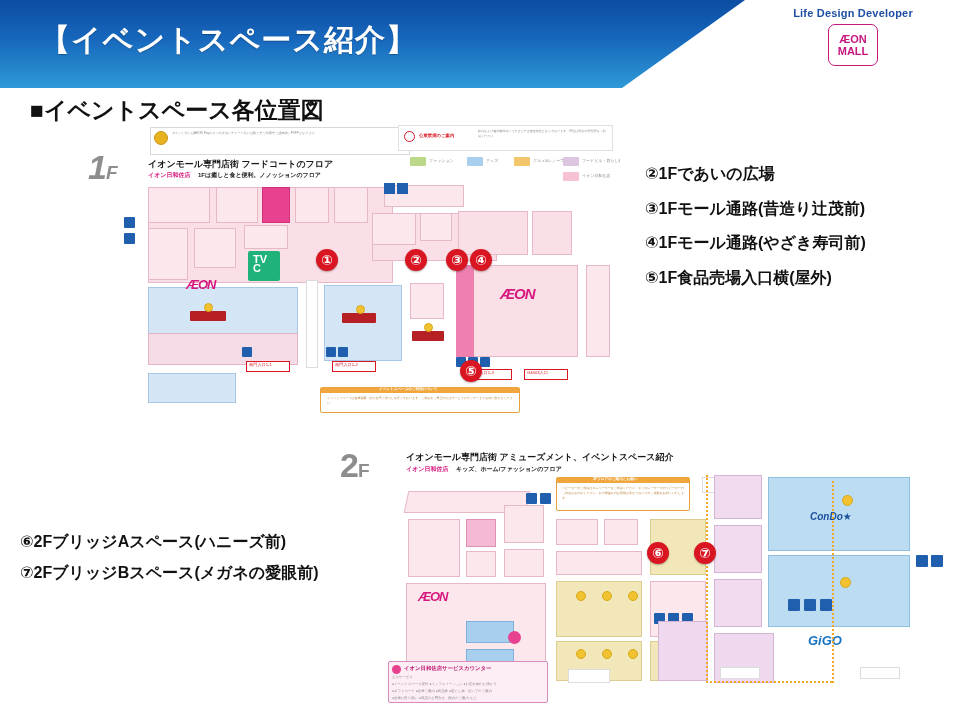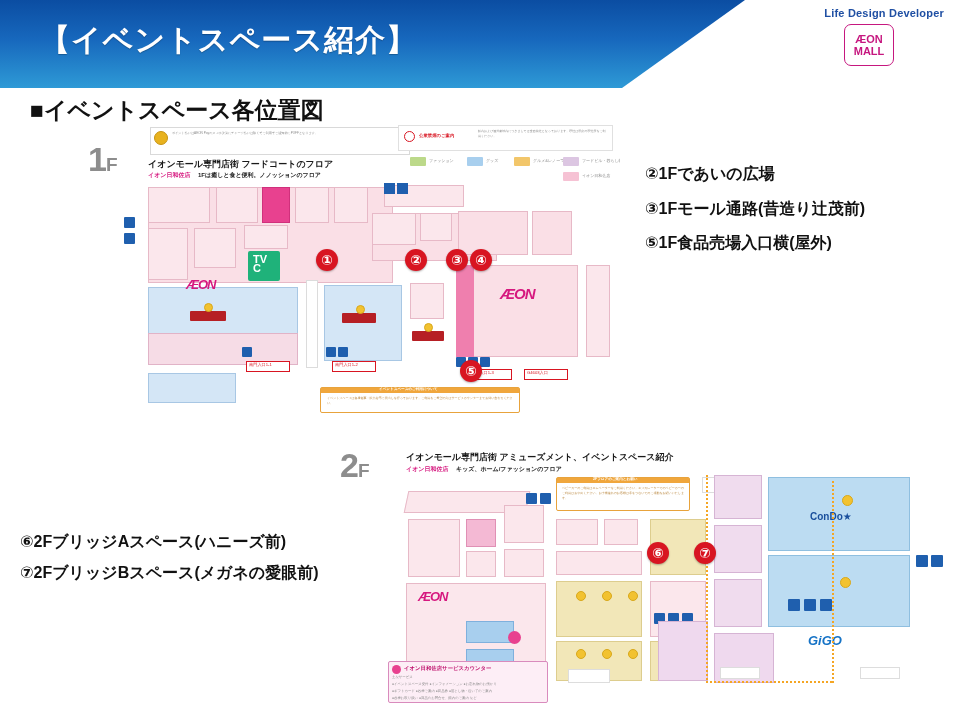--- a/index.html
+++ b/index.html
@@ -21,22 +21,22 @@
     -webkit-clip-path:polygon(0 0,100% 0,100% 0,74.5% 0,62.2% 100%,0 100%);
     clip-path:polygon(0 0,74.5% 0,62.2% 100%,0 100%);
   }
   .header-title{
     position:absolute;left:40px;top:20px;
     font-size:30px;font-weight:bold;color:#ffffff;
     letter-spacing:1px;white-space:nowrap;
     text-shadow:0 1px 1px rgba(0,0,0,.25);
   }
   .brand{
-    position:absolute;right:16px;top:6px;width:150px;
-    text-align:right;
+    position:absolute;right:32px;top:6px;width:150px;
+    text-align:center;
   }
   .brand-tag{
     font-size:11px;font-weight:bold;color:#1f4fa3;
     letter-spacing:.2px;white-space:nowrap;line-height:14px;
   }
   .brand-logo{
     margin:4px auto 0;width:48px;height:40px;
     border:1.5px solid #c6177f;border-radius:7px;
     display:flex;flex-direction:column;align-items:center;justify-content:center;
     line-height:12px;
@@ -54,21 +54,21 @@
     position:absolute;background:#ffffff;overflow:hidden;
   }
   .map-1f{left:120px;top:125px;width:500px;height:290px;}
   .map-2f{left:380px;top:445px;width:580px;height:265px;}
   .floor-badge{
     position:absolute;font-weight:bold;color:#8d8d8d;line-height:1;
     font-family:"Liberation Sans",sans-serif;
   }
   .floor-badge .num{font-size:34px;letter-spacing:-1px;}
   .floor-badge .f{font-size:19px;}
-  .fb-1f{left:88px;top:142px;}
+  .fb-1f{left:88px;top:150px;font-style:italic;}
   .fb-2f{left:340px;top:448px;}
 
   
   .mp{position:absolute;box-sizing:border-box;}
   .txt{position:absolute;color:#3a3a3a;line-height:1.05;white-space:nowrap;}
   .blur{color:#8a8a8a;}
   .hdr-line{
     position:absolute;font-weight:bold;color:#1a1a1a;white-space:nowrap;
   }
   .hdr-sub{position:absolute;font-weight:bold;white-space:nowrap;}
@@ -293,21 +293,21 @@
   <div class="icon-yellow" style="left:222px;top:146px;width:8px;height:8px;"></div>
   <div class="icon-yellow" style="left:248px;top:146px;width:8px;height:8px;"></div>
   <div class="icon-yellow" style="left:196px;top:204px;width:8px;height:8px;"></div>
   <div class="icon-yellow" style="left:222px;top:204px;width:8px;height:8px;"></div>
   <div class="icon-yellow" style="left:248px;top:204px;width:8px;height:8px;"></div>
   <div class="icon-blue" style="left:274px;top:168px;width:11px;height:11px;"></div>
   <div class="icon-blue" style="left:288px;top:168px;width:11px;height:11px;"></div>
   <div class="icon-blue" style="left:302px;top:168px;width:11px;height:11px;"></div>
 
   <div class="mp" style="left:388px;top:32px;width:142px;height:74px;background:#bcdcf2;border:.6px solid #8fbfe0;"></div>
-  <div class="condo" style="left:430px;top:66px;font-size:10px;">ConDo★</div>
+  <div class="condo" style="left:430px;top:66px;font-size:10px;font-style:italic;">ConDo★</div>
   <div class="icon-yellow" style="left:462px;top:50px;width:9px;height:9px;"></div>
   <div class="mp" style="left:388px;top:110px;width:142px;height:72px;background:#bcdcf2;border:.6px solid #8fbfe0;"></div>
   <div class="icon-yellow" style="left:460px;top:132px;width:9px;height:9px;"></div>
   <div class="mp" style="left:334px;top:30px;width:48px;height:44px;background:#f0dcee;border:.6px solid #d6b4d4;"></div>
   <div class="mp" style="left:334px;top:80px;width:48px;height:48px;background:#f0dcee;border:.6px solid #d6b4d4;"></div>
   <div class="mp" style="left:334px;top:134px;width:48px;height:48px;background:#f0dcee;border:.6px solid #d6b4d4;"></div>
   <div class="mp" style="left:334px;top:188px;width:60px;height:50px;background:#efd9ee;border:.6px solid #d6b4d4;"></div>
   <div class="gigo" style="left:296px;top:186px;font-size:12px;">GiGO</div>
   <div class="mp" style="left:278px;top:176px;width:50px;height:60px;background:#efd9ee;border:.6px solid #d6b4d4;"></div>
   <div class="gigo" style="left:428px;top:188px;font-size:13px;">GiGO</div>
@@ -333,19 +333,20 @@
   <div class="mp" style="left:340px;top:222px;width:40px;height:12px;border:.6px solid #ddd;background:#fff;"></div>
   <div class="mp" style="left:480px;top:222px;width:40px;height:12px;border:.6px solid #ddd;background:#fff;"></div>
 
   <div class="marker" style="left:267px;top:97px;">⑥</div>
   <div class="marker" style="left:314px;top:97px;">⑦</div>
 </div>
 
 <div class="list-right">
   <div class="list-item">②1Fであいの広場</div>
   <div class="list-item">③1Fモール通路(昔造り辻茂前)</div>
+  <div class="list-item">④1Fモール通路(やざき寿司前)</div>
   <div class="list-item">⑤1F食品売場入口横(屋外)</div>
 </div>
 
 <div class="list-left">
   <div class="list-item">⑥2FブリッジAスペース(ハニーズ前)</div>
   <div class="list-item">⑦2FブリッジBスペース(メガネの愛眼前)</div>
 </div>
 
 </body></html>

